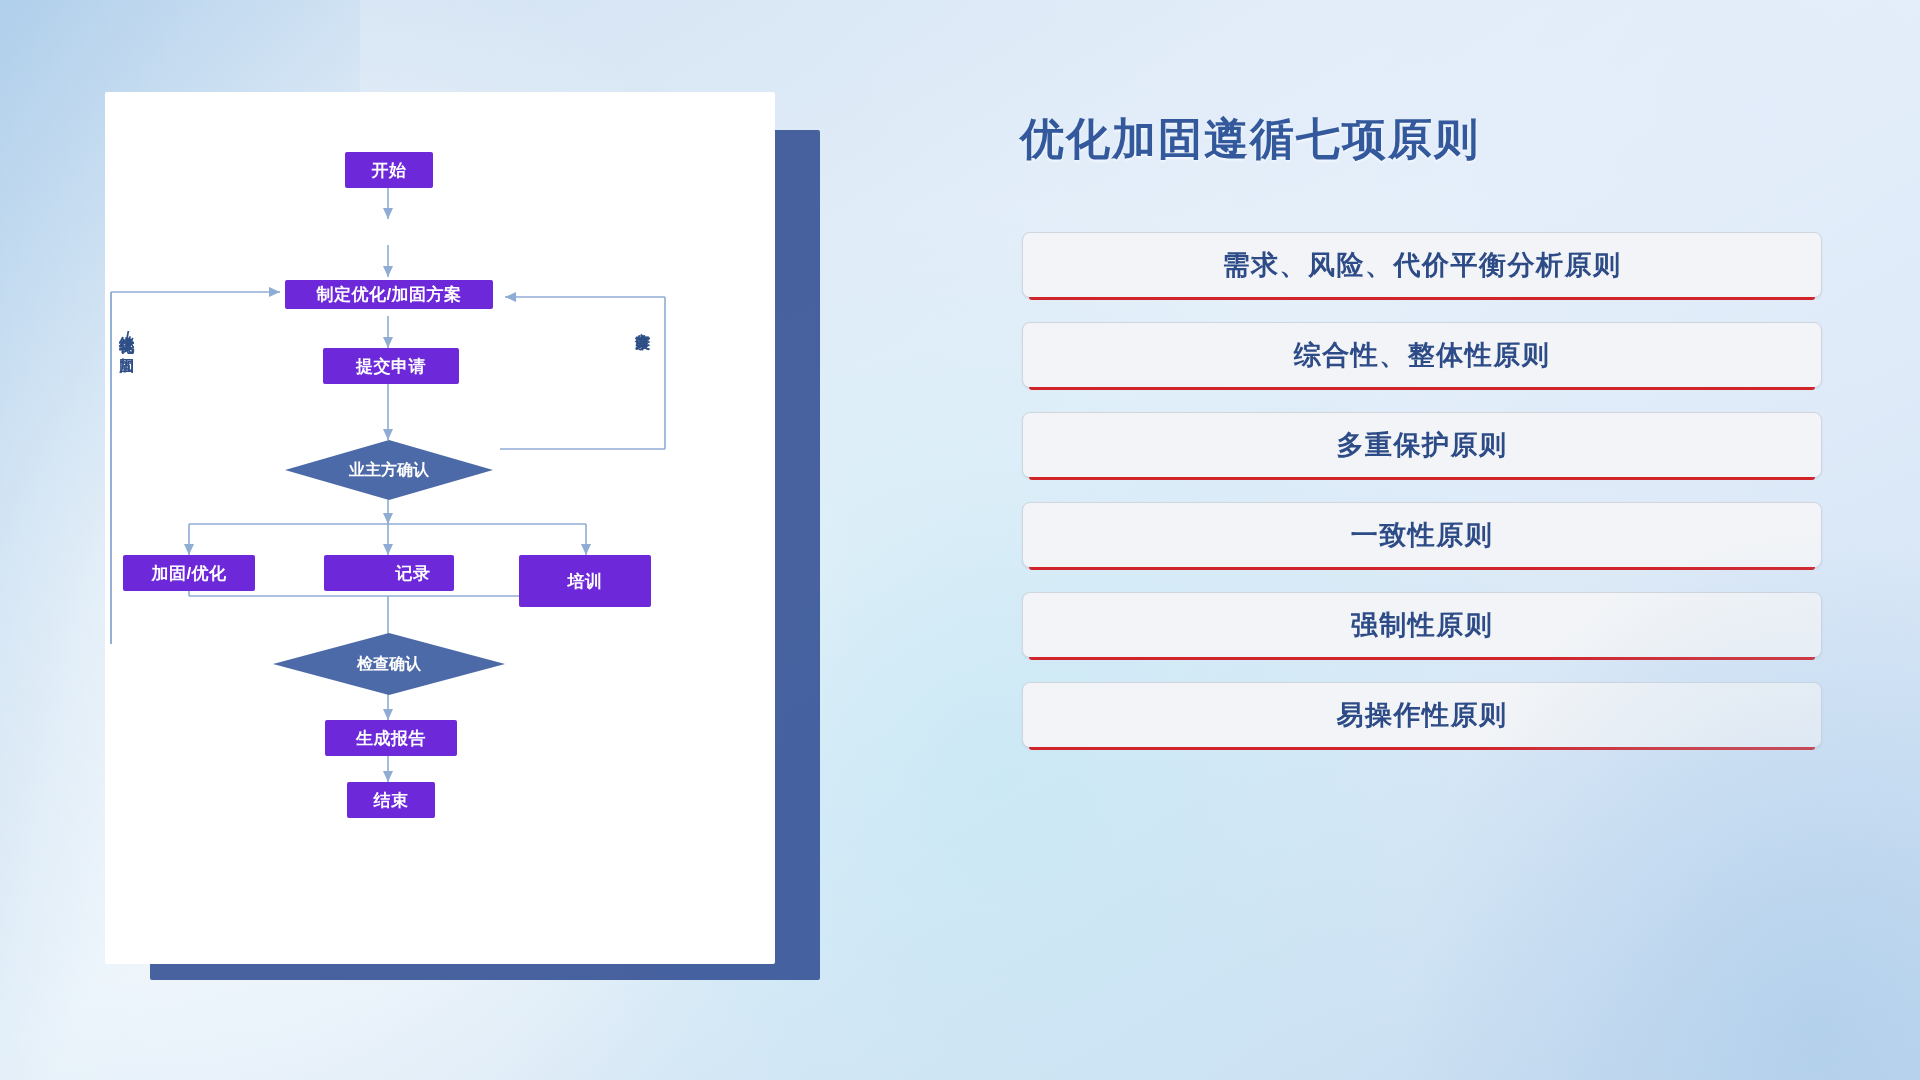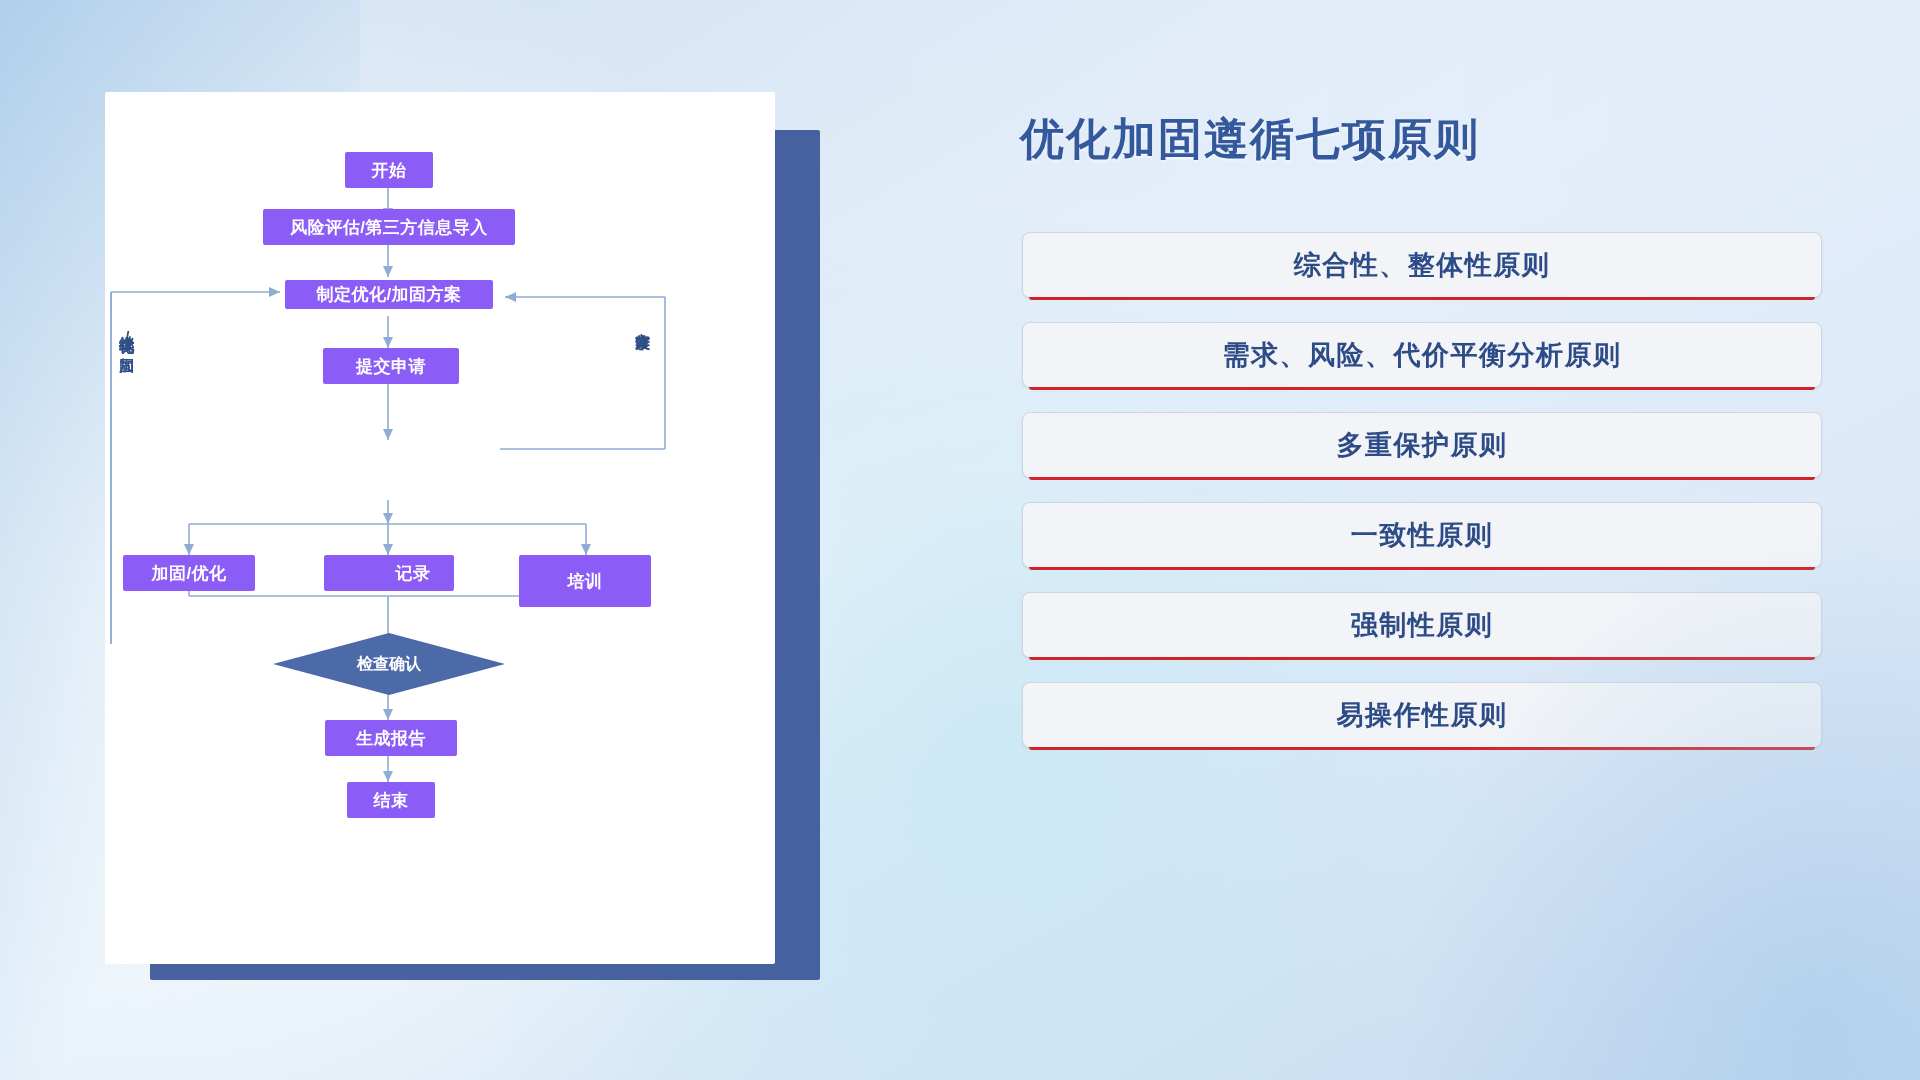--- a/index.html
+++ b/index.html
@@ -70,21 +70,21 @@
   .flow-svg {
     position: absolute;
     left: 0; top: 0;
     width: 670px;
     height: 872px;
   }
 
   .node {
     position: absolute;
     box-sizing: border-box;
-    background: #8b5cf6;
+    background: #6d28d9;
     color: #ffffff;
     font-size: 17px;
     font-weight: 700;
     letter-spacing: 0.5px;
     display: flex;
     align-items: center;
     justify-content: center;
     white-space: nowrap;
     border-radius: 2px;
   }
@@ -245,32 +245,33 @@
           <path d="M6,200 L6,552"></path>
           <path d="M6,552 L6,552"></path>
           <path d="M6,552 L6,552"></path>
         </g>
       </svg>
 
       <div class="node" style="left:240px; top:60px; width:88px; height:36px;">
         <span>开始</span>
       </div>
 
-      <div class="node" style="left:158px; top:117px; width:252px; height:36px;">
-        <span>风险评估/第三方信息导入</span>
-      </div>
 
       <div class="node" style="left:180px; top:188px; width:208px; height:29px;">
         <span>制定优化/加固方案</span>
       </div>
 
       <div class="node" style="left:218px; top:256px; width:136px; height:36px;">
         <span>提交申请</span>
       </div>
 
+      <div class="diamond" style="left:180px; top:348px; width:208px; height:60px;">
+        <div class="dshape"></div>
+        <span>业主方确认</span>
+      </div>
 
       <div class="node" style="left:18px; top:463px; width:132px; height:36px;">
         <span>加固/优化</span>
       </div>
 
       <div class="node" style="left:219px; top:463px; width:130px; height:36px;padding-left:48px;">
         <span>记录</span>
       </div>
 
       <div class="node" style="left:414px; top:463px; width:132px; height:52px;">
@@ -294,26 +295,26 @@
 
       <div class="vlabel" style="left:530px; top:228px; height:96px;">方案修改</div>
 
     </div>
   </div>
 
   <div class="right-title">优化加固遵循七项原则</div>
 
   <div class="bars">
     <div class="bar">
+      <span>需求、风险、代价平衡分析原则</span>
+    </div>
+    <div class="bar">
       <span>综合性、整体性原则</span>
     </div>
     <div class="bar">
-      <span>需求、风险、代价平衡分析原则</span>
-    </div>
-    <div class="bar">
       <span>多重保护原则</span>
     </div>
     <div class="bar">
       <span>一致性原则</span>
     </div>
     <div class="bar">
       <span>强制性原则</span>
     </div>
     <div class="bar">
       <span>易操作性原则</span>

